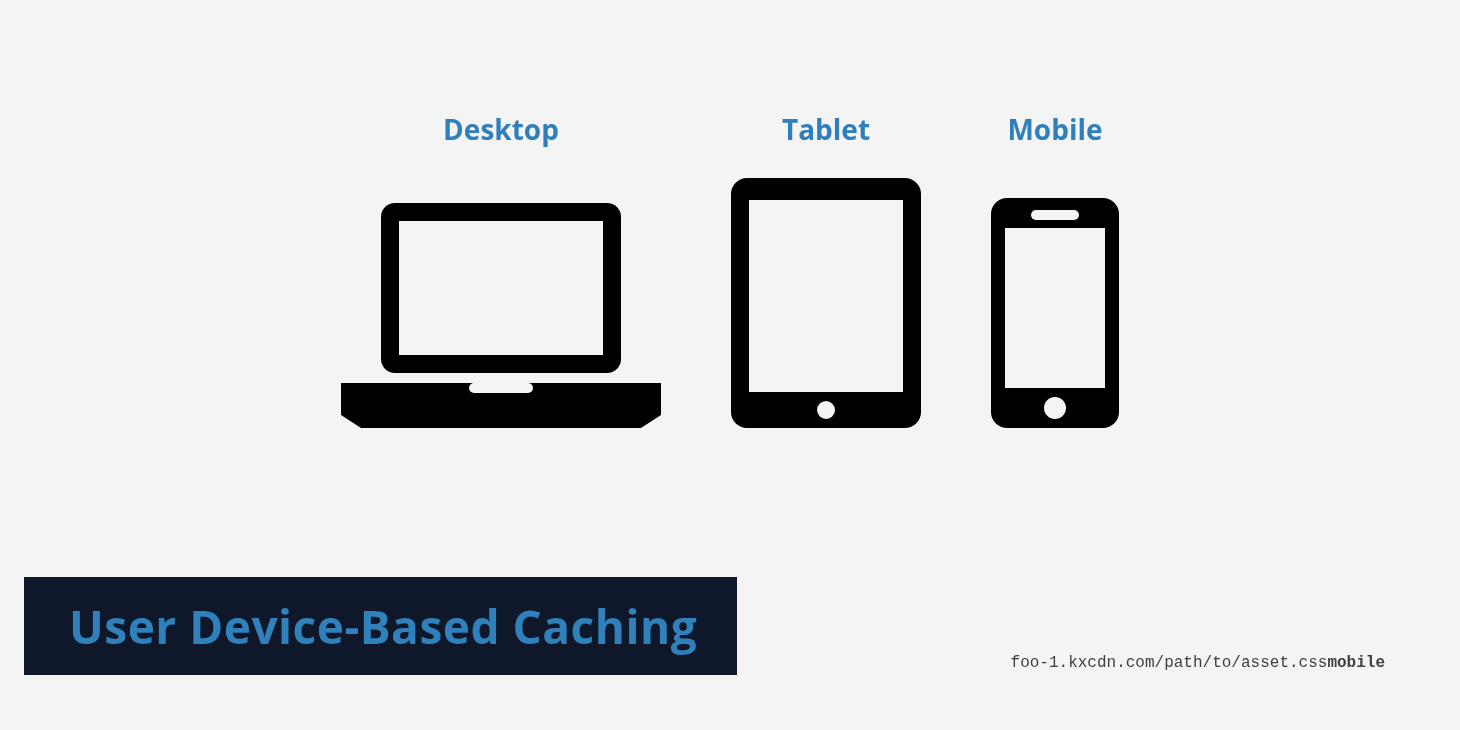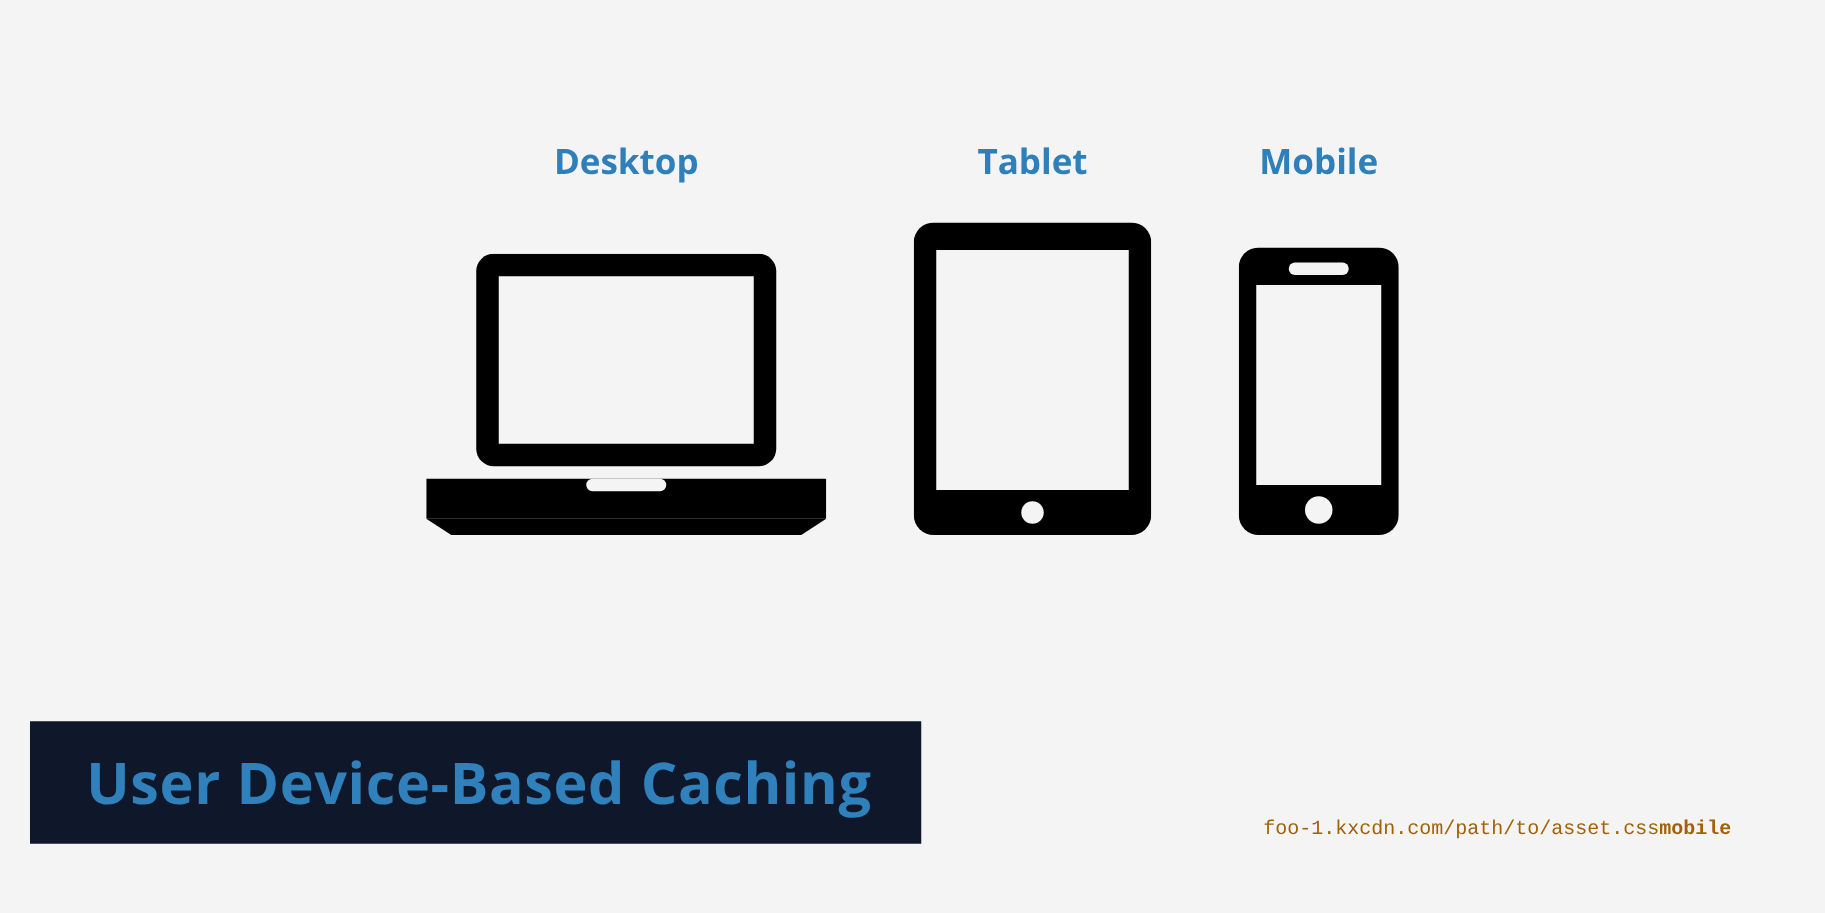--- a/index.html
+++ b/index.html
@@ -45,21 +45,21 @@
       font-weight: 700;
       font-size: 46px;
       letter-spacing: 0.5px;
     }
     .paths {
       position: absolute;
       right: 75px;
       bottom: 55px;
       font-family: "Menlo", "Consolas", "Courier New", monospace;
       font-size: 16px;
-      color: #a16207;
+      color: #404040;
       line-height: 1.5;
       text-align: left;
     }
     .paths .row { white-space: nowrap; }
     .paths .suffix { font-weight: 700; }
   </style>
 </head>
 <body>
 
 <div class="devices">

